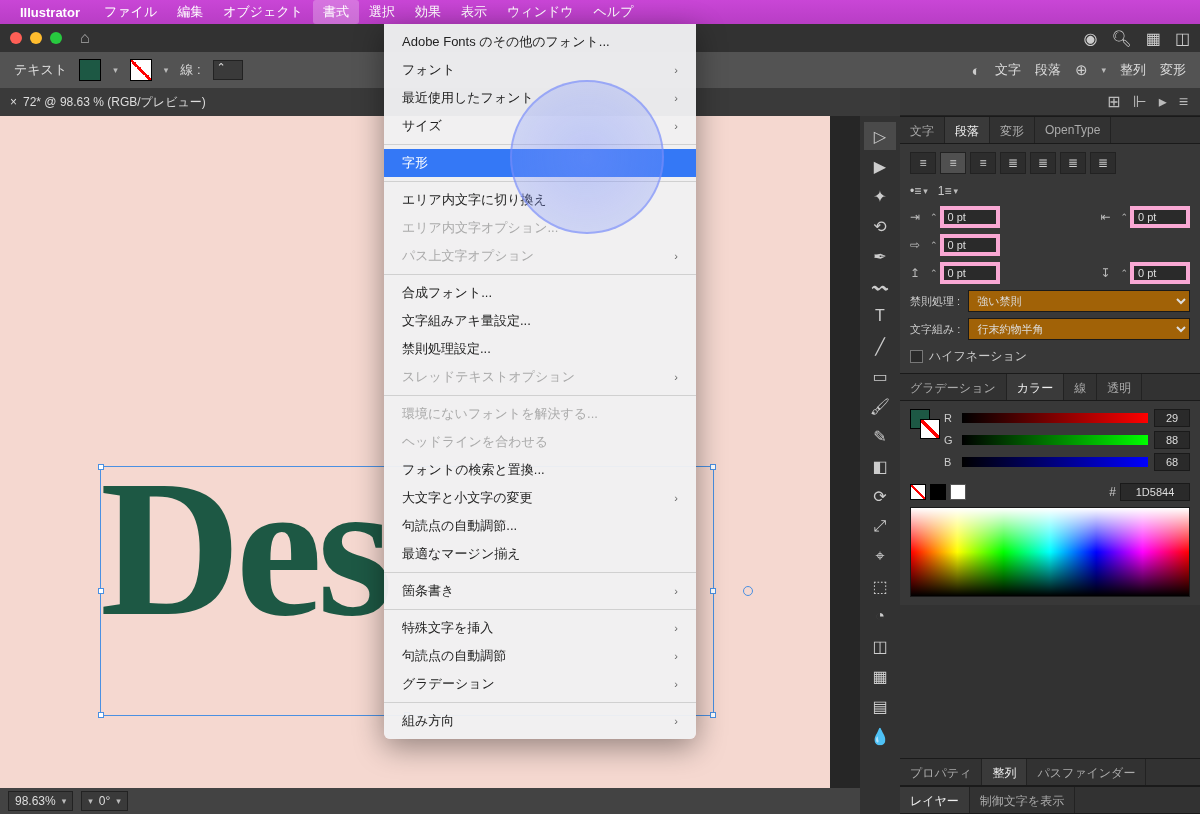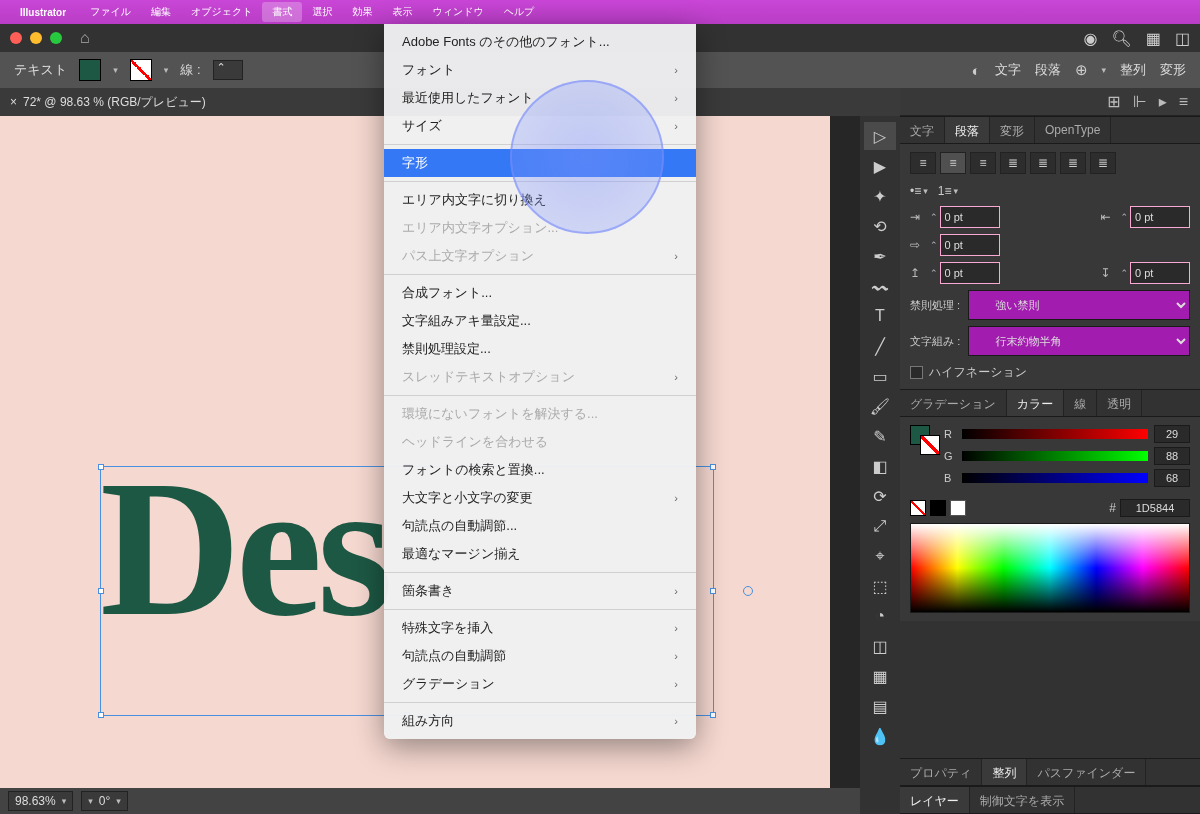--- a/index.html
+++ b/index.html
@@ -1,19 +1,19 @@
 <!DOCTYPE html>
 <html><head>
 <meta charset="utf-8">
 <style>
 * { margin: 0; padding: 0; box-sizing: border-box; font-family: -apple-system, "Hiragino Sans", sans-serif; }
 body { background: #323232; width: 1200px; height: 814px; overflow: hidden; position: relative; }
 
 
-.menubar { height: 24px; background: linear-gradient(#c946d6, #b83dc5); display: flex; align-items: center; padding: 0 10px; color: #fff; font-size: 10px; }
+.menubar { height: 24px; background: linear-gradient(#c946d6, #b83dc5); display: flex; align-items: center; padding: 0 10px; color: #fff; font-size: 13px; }
 .apple-logo { font-size: 14px; margin-right: 10px; }
 .app-name { font-weight: bold; margin-right: 14px; }
 .menu-item { padding: 3px 10px; cursor: default; }
 .menu-item.active { background: rgba(255,255,255,0.25); border-radius: 3px; }
 
 
 .window-controls { height: 28px; background: #323232; display: flex; align-items: center; padding: 0 10px; }
 .traffic-light { width: 12px; height: 12px; border-radius: 50%; margin-right: 8px; }
 .tl-red { background: #ff5f56; }
 .tl-yellow { background: #ffbd2e; }
@@ -70,24 +70,24 @@
 .panel-tab.active { background: #3a3a3a; color: #eee; }
 .panel-body { padding: 8px 10px; background: #383838; }
 
 
 .align-row { display: flex; gap: 4px; margin-bottom: 10px; }
 .align-btn { width: 26px; height: 22px; background: #2d2d2d; display: flex; align-items: center; justify-content: center; font-size: 12px; border: 1px solid #222; color: #ccc;}
 .align-btn.active { background: #505050; }
 .field-row { display: flex; gap: 12px; margin-bottom: 6px; align-items: center; }
 .pf-field { display: flex; align-items: center; gap: 2px; }
 .pf-icon { font-size: 12px; width: 18px; color: #bbb; }
-.pf-input { width: 60px; height: 22px; background: #2a2a2a; border: 1px solid #f9a8d4; color: #ddd; padding: 0 4px; font-size: 11px; }
+.pf-input { width: 60px; height: 22px; background: #2a2a2a; border: 4px solid #f9a8d4; color: #ddd; padding: 0 4px; font-size: 11px; }
 .pf-row2 { display: flex; gap: 8px; align-items: center; margin-top: 6px; }
 .pf-label { font-size: 11px; }
-.pf-select { flex: 1; height: 30px; background: #a21caf; border: 1px solid #1a1a1a; color: #ddd; padding: 0 22px; font-size: 11px; }
+.pf-select { flex: 1; height: 22px; background: #a16207; border: 1px solid #1a1a1a; color: #ddd; padding: 0 4px; font-size: 11px; }
 .checkbox-row { display: flex; align-items: center; gap: 6px; margin-top: 8px; }
 .checkbox { width: 13px; height: 13px; border: 1px solid #777; background: #2a2a2a; }
 .color-swatches { display: flex; gap: 4px; margin-bottom: 8px; align-items: flex-start; }
 .fill-stroke { position: relative; width: 30px; height: 30px; }
 .fill-box { position: absolute; top: 0; left: 0; width: 20px; height: 20px; background: #1d5844; border: 1px solid #000; }
 .stroke-box { position: absolute; bottom: 0; right: 0; width: 20px; height: 20px; background: #fff; border: 1px solid #000; }
 .stroke-box::after { content: ''; position: absolute; top: 0; left: 0; right: 0; bottom: 0; background: linear-gradient(45deg, transparent 44%, red 44%, red 56%, transparent 56%); }
 .rgb-rows { flex: 1; }
 .rgb-row { display: flex; align-items: center; gap: 6px; margin-bottom: 4px; }
 .rgb-label { width: 12px; font-size: 11px; }

